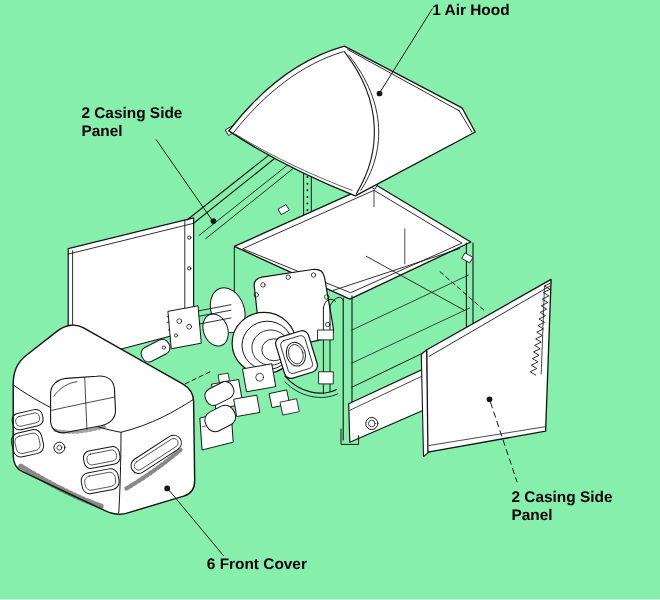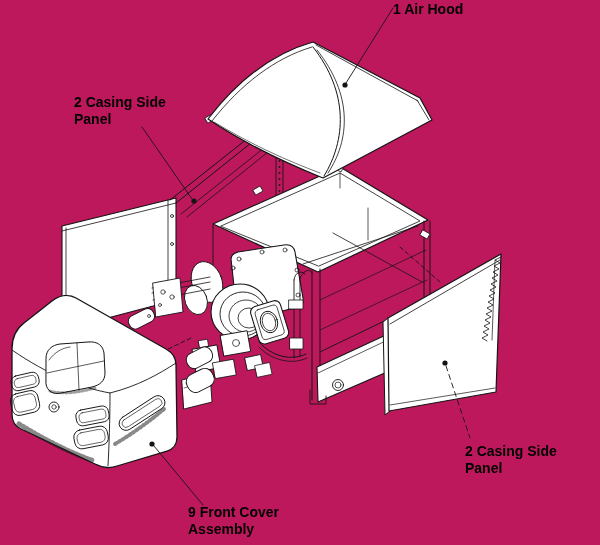--- a/index.html
+++ b/index.html
@@ -1,16 +1,16 @@
 <!DOCTYPE html>
 <html><head>
 <meta charset="utf-8">
 <style>
   html,body{margin:0;padding:0;background:#fff;}
-  .stage{position:relative;width:600px;height:545px;background:#be185d;overflow:hidden;
+  .stage{position:relative;width:600px;height:545px;background:#86efac;overflow:hidden;
          font-family:"Liberation Sans",sans-serif;}
   .stage svg{position:absolute;left:0;top:0;}
   .callout{position:absolute;font-weight:bold;font-size:14px;line-height:17px;
            color:#000;text-align:left;white-space:nowrap;}
   .callout span{display:block;}
   .callout.single{text-align:left;}
   #callout-casing-left{left:74px;top:94px;width:112px;}
   #callout-casing-left .l2{margin-right:20px;}
   #callout-air-hood{left:393px;top:1px;}
   #callout-casing-right{left:465px;top:443px;width:112px;}
@@ -177,16 +177,15 @@
   </div>
   <div class="callout" id="callout-casing-left">
     <span class="l1">2 Casing Side</span>
     <span class="l2">Panel</span>
   </div>
   <div class="callout" id="callout-casing-right">
     <span class="l1">2 Casing Side</span>
     <span class="l2">Panel</span>
   </div>
   <div class="callout" id="callout-front-cover">
-    <span class="l1">9 Front Cover</span>
-    <span class="l2">Assembly</span>
+    <span class="l1">6 Front Cover</span>
   </div>
 </div>
 
 </body></html>

